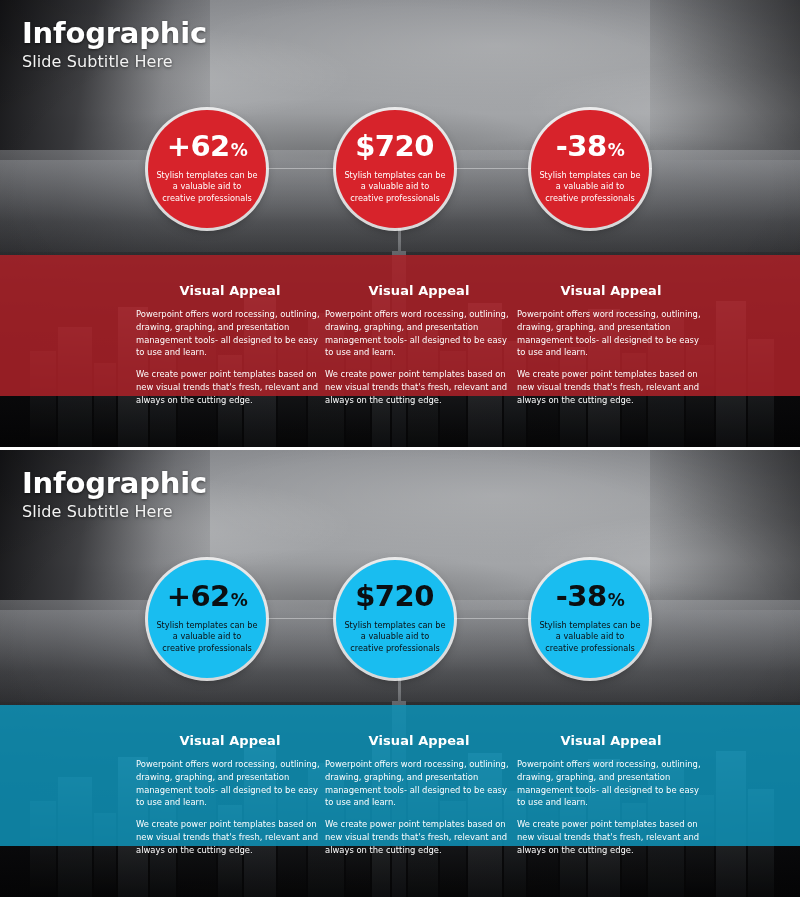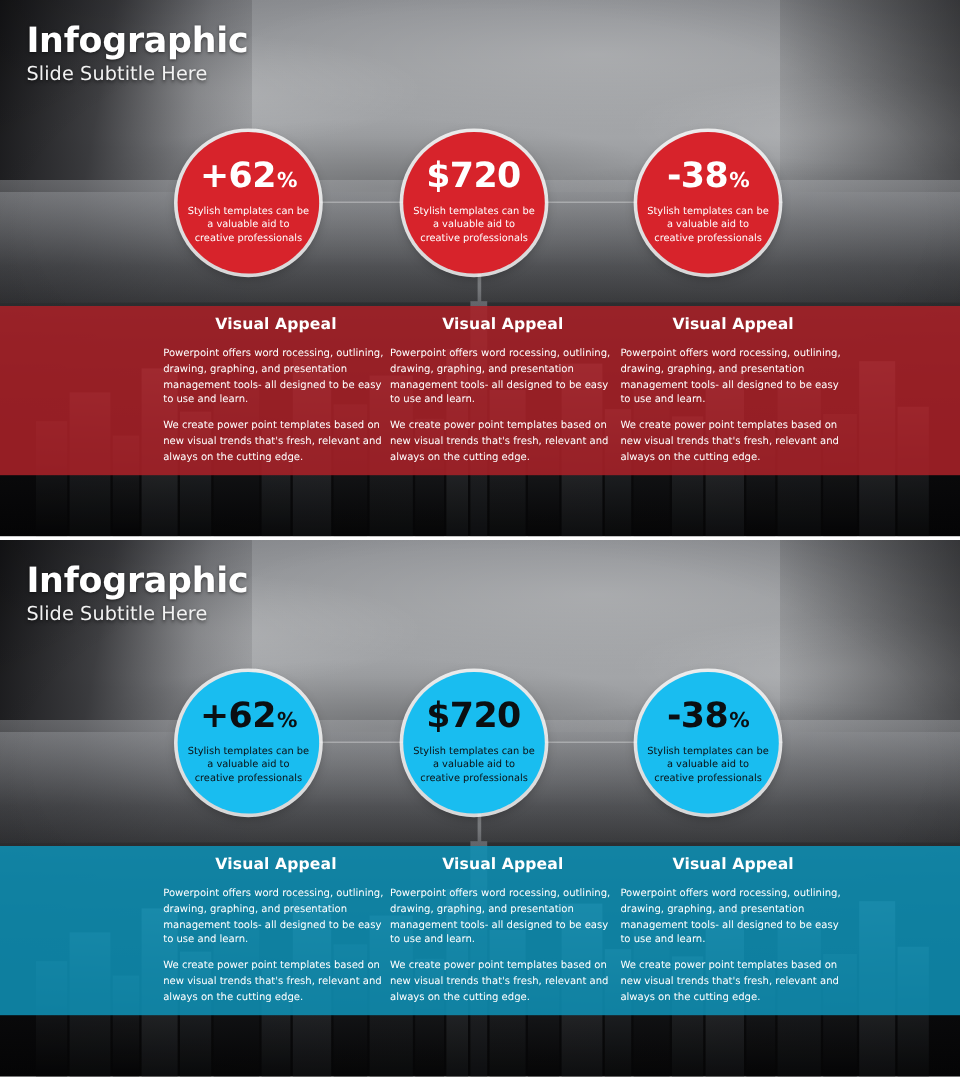--- a/index.html
+++ b/index.html
@@ -111,21 +111,21 @@
   .slide.blue .c-desc { color:#0b0f12; }
 
   
   .band {
     position:absolute; left:0; width:800px; top:255px; height:141px;
     z-index:3; display:flex;
   }
   .slide.red  .band { background:rgba(168,33,40,.88); }
   .slide.blue .band { background:rgba(15,143,180,.88); }
 
-  .band-col { width:188px; padding-top:8px; color:#ffffff; }
+  .band-col { width:188px; padding-top:28px; color:#ffffff; }
   .band-col.b0 { margin-left:136px; }
   .band-col.b1 { margin-left:1px; }
   .band-col.b2 { margin-left:4px; }
 
   .b-title {
     font-size:13px; font-weight:bold; text-align:center;
     margin-bottom:10px; letter-spacing:.1px;
   }
   .b-para { font-size:8.4px; line-height:1.52; margin-bottom:9px; }
 

